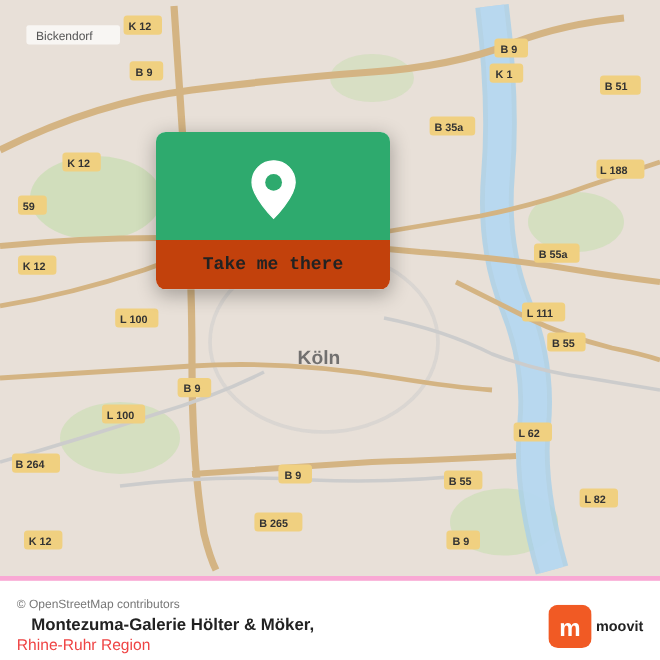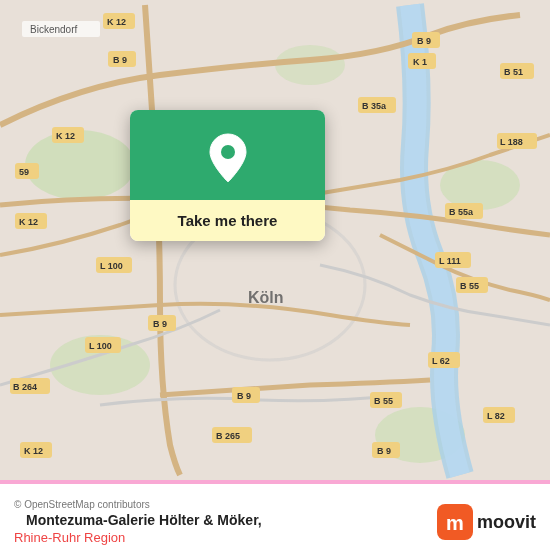--- a/index.html
+++ b/index.html
@@ -51,27 +51,28 @@
     }
 
     #location-pin {
       width: 44px;
       height: 52px;
     }
 
     #popup-button {
       width: 100%;
       padding: 12px 16px;
-      background: #fef9c3;
+      background: #c2410c;
       border: none;
       font-size: 15px;
       font-weight: 600;
       color: #222;
       cursor: pointer;
       text-align: center;
+      font-family: Liberation Mono, monospace;
     }
 
     
     #bottom-bar {
       width: 550px;
       height: 80px;
       background: white;
       border-top: 4px solid #f9a8d4;
       display: flex;
       align-items: center;
@@ -107,21 +108,21 @@
       align-items: center;
       gap: 4px;
     }
 
     #moovit-icon {
       width: 36px;
       height: 36px;
     }
 
     #moovit-text {
-      font-size: 18px;
+      font-size: 12px;
       font-weight: 700;
       color: #222;
     }
   </style>
 </head>
 <body>
 
 <div id="map-container">
   
   <svg id="map-svg" viewBox="0 0 550 470" xmlns="http://www.w3.org/2000/svg">

